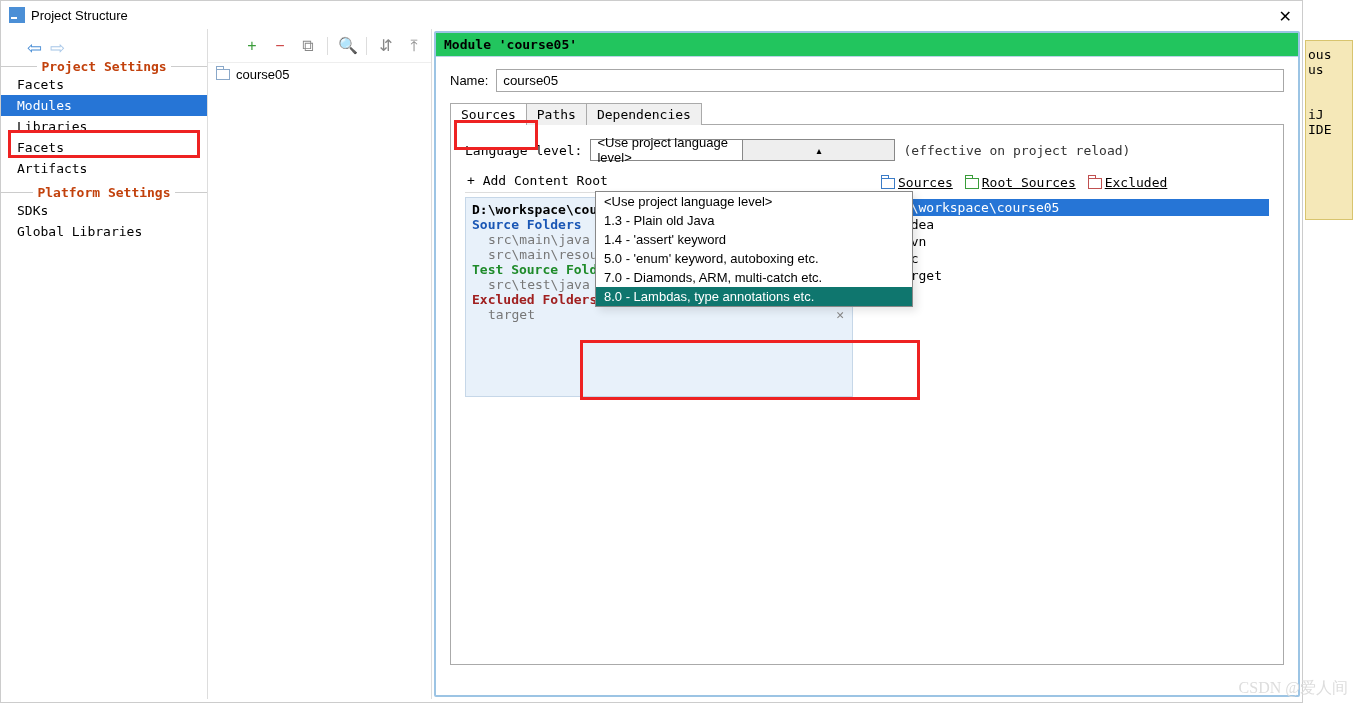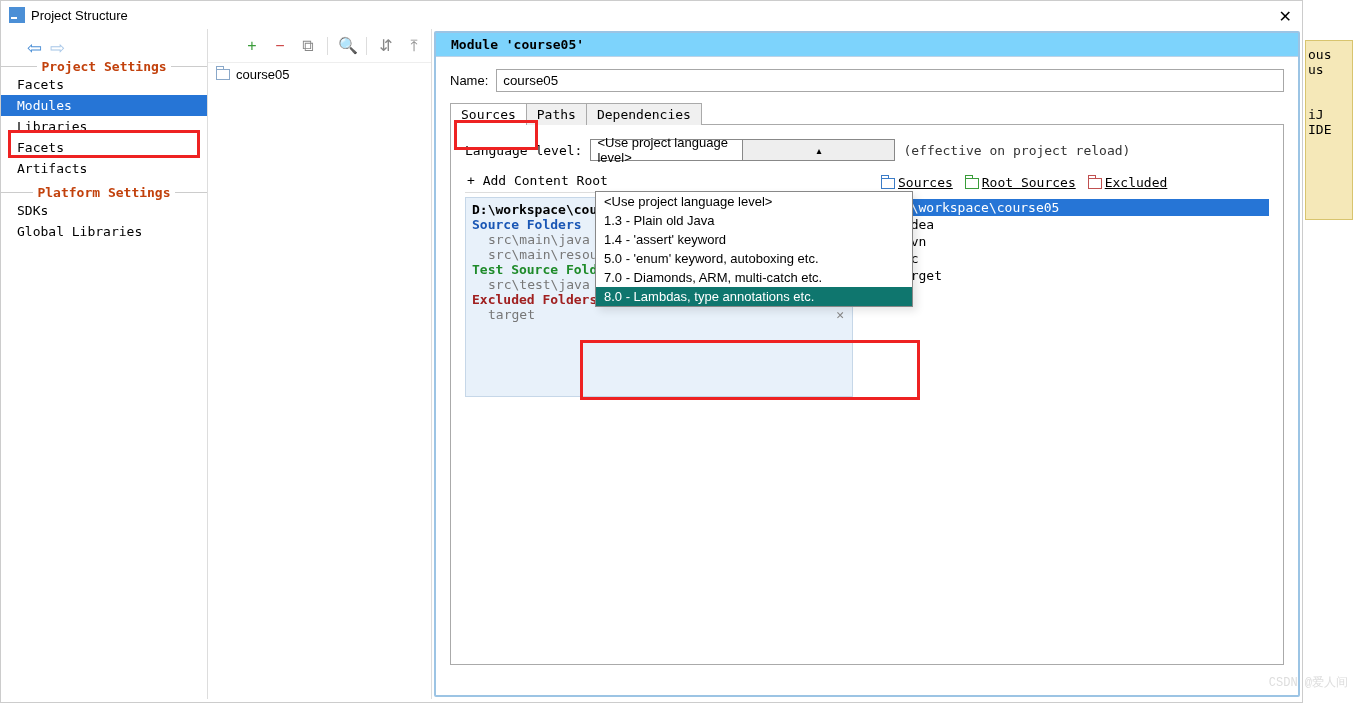--- a/index.html
+++ b/index.html
@@ -17,21 +17,21 @@
 .side-item { padding: 3px 10px 3px 16px; font-family: monospace; cursor: pointer; }
 .side-item.selected { background: #2675d6; color: #fff; }
 .middle { width: 224px; border-right: 1px solid #ddd; }
 .middle-toolbar { height: 34px; display: flex; align-items: center; justify-content: flex-end; padding: 0 8px; gap: 10px; border-bottom: 1px solid #eee; }
 .tb-icon { width: 18px; text-align: center; font-size: 16px; cursor: pointer; font-family: Arial; }
 .tb-divider { width: 1px; height: 18px; background: #ddd; }
 .module-row { padding: 4px 8px; display: flex; align-items: center; gap: 6px; }
 .folder-icon { width: 14px; height: 11px; display: inline-block; border: 1px solid; position: relative; }
 .folder-icon::before { content: ""; position: absolute; top: -4px; left: -1px; width: 6px; height: 3px; border: 1px solid; border-bottom: none; }
 .main { flex: 1; border: 2px solid #9cc4e4; margin: 2px; border-radius: 2px; position: relative; }
-.main-header { background: #7dd3fc; padding: 4px 15px; font-family: monospace; font-weight: bold; border-bottom: 1px solid #bcd3e8; }
+.main-header { background: #22c55e; padding: 4px 8px; font-family: monospace; font-weight: bold; border-bottom: 1px solid #bcd3e8; }
 .main-body { padding: 12px 14px; }
 .name-row { display: flex; align-items: center; gap: 8px; margin-bottom: 10px; }
 .name-row input { flex: 1; padding: 3px 6px; font-family: Arial; border: 1px solid #a7a7a7; }
 .tabs { display: flex; border-bottom: 1px solid #aaa; }
 .tab { padding: 3px 10px; border: 1px solid #aaa; border-bottom: none; background: #f0f0f0; margin-right: -1px; font-family: monospace; position: relative; top: 1px; cursor: pointer; }
 .tab.active { background: #fff; }
 .tab-content { border: 1px solid #aaa; border-top: none; padding: 14px 14px 30px 14px; height: 540px; position: relative; }
 .lang-row { display: flex; align-items: center; gap: 8px; }
 .lang-row label { font-family: monospace; }
 .combo { border: 1px solid #888; background: #fff; display: inline-flex; align-items: center; width: 305px; height: 22px; position: relative; }
@@ -53,21 +53,21 @@
 .fold-item { color: #777; padding-left: 16px; position: relative; }
 .fold-item .close-i { position: absolute; right: 2px; color: #888; cursor: pointer; }
 .dropdown { position: absolute; top: 66px; left: 144px; width: 318px; background: #fff; border: 1px solid #888; z-index: 10; font-family: Arial; box-shadow: 4px 4px 8px rgba(0,0,0,0.1); }
 .dropdown .opt { padding: 2px 8px; cursor: pointer; }
 .dropdown .opt.sel { background: #0f766e; color: #fff; }
 .tree { font-family: monospace; }
 .tree-row { display: flex; align-items: center; gap: 3px; padding: 1px 0; }
 .tree-row .exp { width: 12px; text-align: center; color: #888; font-family: Arial; cursor: pointer; }
 .tree-row.root { background: #2675d6; color: #fff; }
 .red-box1 { position: absolute; border: 3px solid #e22; pointer-events: none; }
-.watermark { position: absolute; right: 6px; bottom: 12px; color: #ddd; font-size: 12px; font-family: Liberation Mono, monospace; }
+.watermark { position: absolute; right: 6px; bottom: 4px; color: #ddd; font-size: 16px; font-family: Liberation Serif, serif; }
 .behind { position: absolute; left: 1305px; top: 40px; width: 48px; }
 .behind .yellow { background: #f5e8b8; border: 1px solid #d8c46e; height: 180px; padding: 6px 2px; font-family: monospace; font-size: 13px; }
 .topnav { position: absolute; top: 36px; left: 26px; display: flex; gap: 8px; }
 .topnav span { font-size: 18px; color: #4b8fd6; cursor: pointer; font-family: Arial; }
 </style>
 </head>
 <body>
 
 <div class="behind">
   <div class="yellow">

